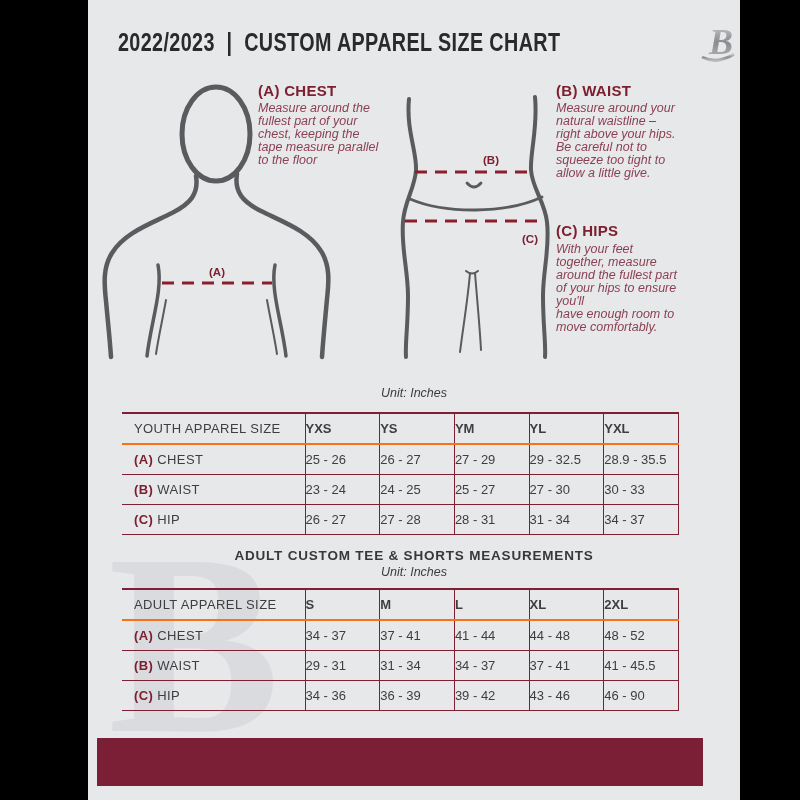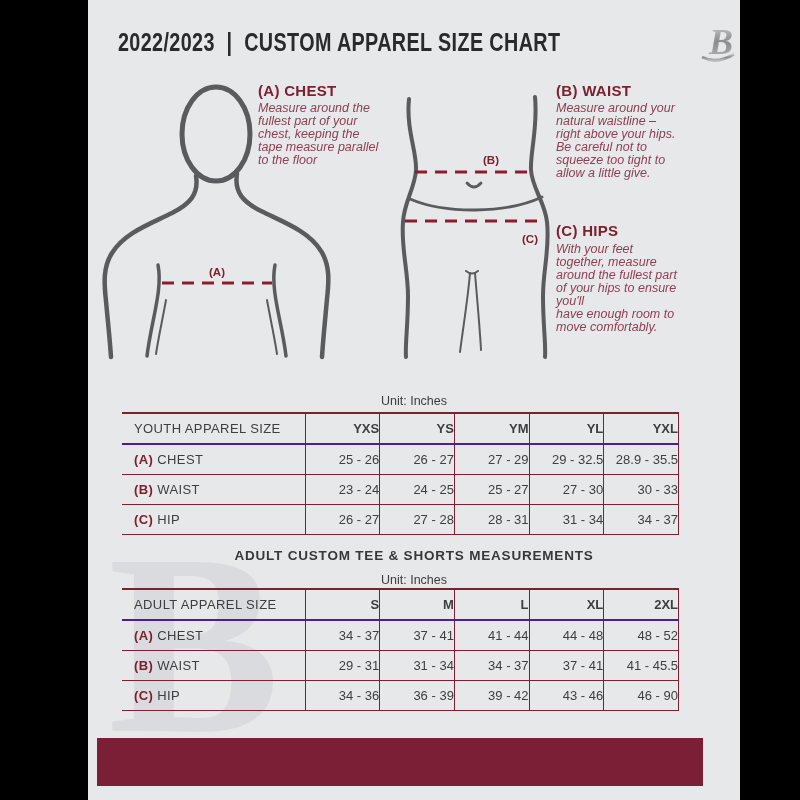--- a/index.html
+++ b/index.html
@@ -18,30 +18,30 @@
   .logo{display:flex;align-items:center;gap:11px;}
 
   
   .guide-h{position:absolute;font-size:15px;font-weight:bold;letter-spacing:.3px;color:#7c2031;}
   .guide-p{position:absolute;font-size:12.5px;line-height:13px;font-style:italic;color:#8c4054;white-space:pre-line;}
   .figures{position:absolute;left:0;top:78px;}
 
   
   .sec-h{position:absolute;left:0;right:0;text-align:center;font-size:13.5px;font-weight:bold;
          letter-spacing:.8px;color:#38383a;}
-  .sec-u{position:absolute;left:0;right:0;text-align:center;font-size:12.5px;color:#3c3c3e;margin-top:8px;}
+  .sec-u{position:absolute;left:0;right:0;text-align:center;font-size:12.5px;font-style:italic;color:#3c3c3e;}
 
   
   .size-table{position:absolute;left:34px;border-collapse:collapse;table-layout:fixed;width:557px;
               font-size:13px;color:#3e3e40;z-index:2;background:transparent;}
   .size-table th,.size-table td{padding:0;height:29px;font-weight:normal;background:transparent;}
-  .size-table thead th{border-top:2px solid #7e2032;border-bottom:2px solid #4c1d95;}
+  .size-table thead th{border-top:2px solid #7e2032;border-bottom:2px solid #f97316;}
   .size-table tbody td{border-bottom:1.6px solid #7e2032;}
   .size-table .lbl{ text-align:left;padding-left:12px;letter-spacing:.4px;}
-  .size-table .szc{text-align:right;border-left:1.6px solid #7e2032;margin-top:42px;}
+  .size-table .szc{text-align:left;border-left:1.6px solid #7e2032;margin-top:42px;}
   .size-table .szc.last{border-right:1.6px solid #7e2032;}
   .size-table thead .szc{font-weight:bold;}
   .size-table .pfx{color:#7c2031;font-weight:bold;}
 
   .watermark{position:absolute;left:20px;top:552px;font-family:"Liberation Serif",serif;font-weight:bold;
              font-size:258px;line-height:.72;color:#dadbde;z-index:1;user-select:none;}
   .footer-bar{position:absolute;left:9px;top:738px;width:606px;height:48px;background:#7b1f36;z-index:3;}
 </style>
 </head>
 <body>

